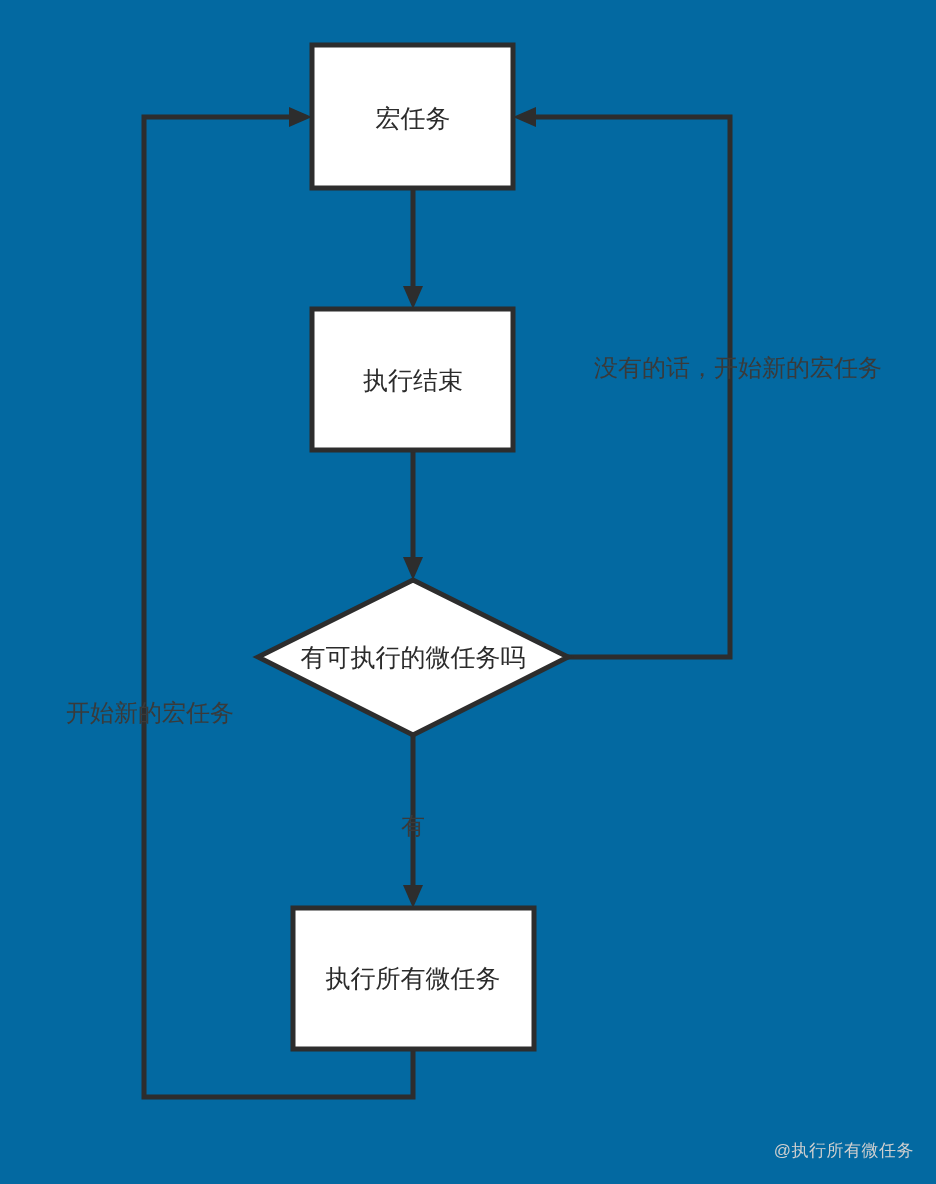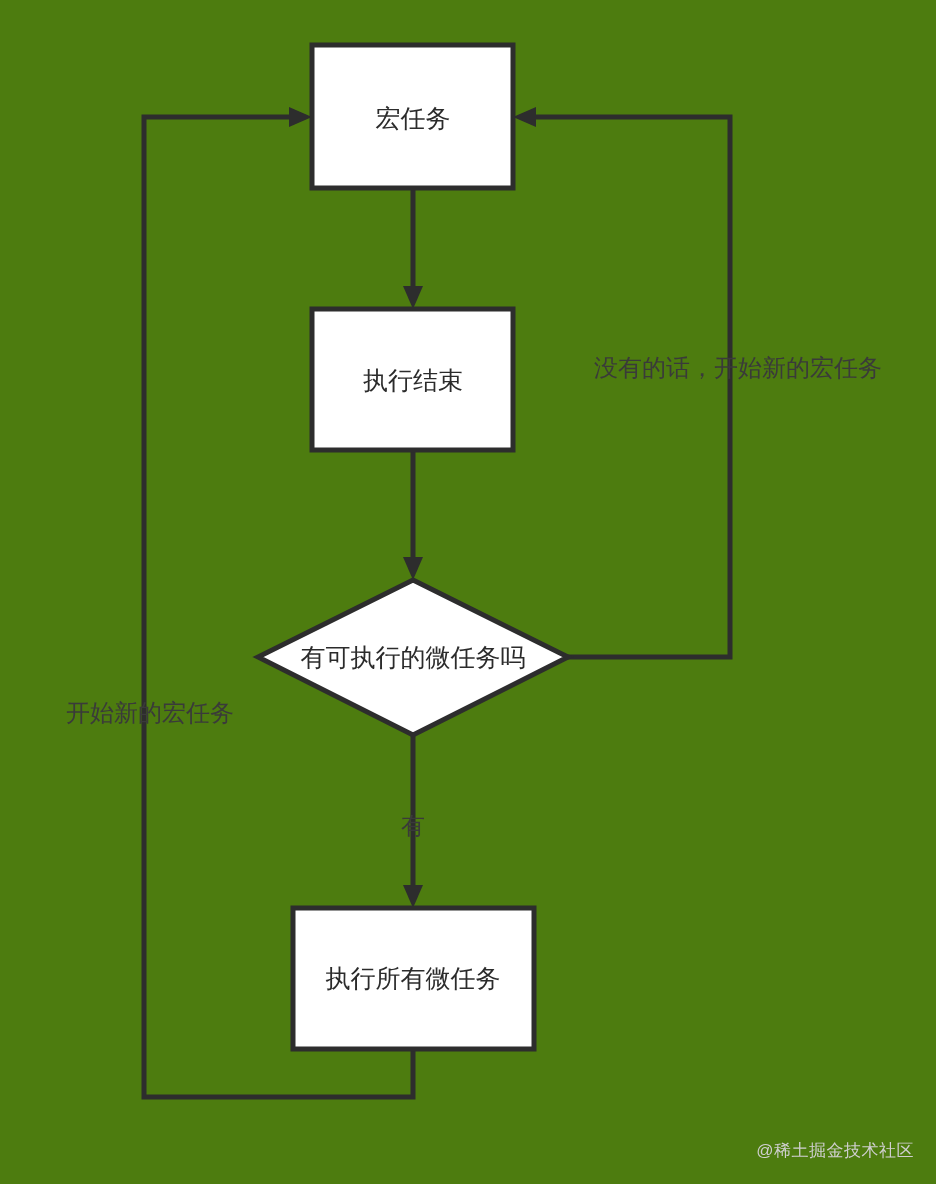--- a/index.html
+++ b/index.html
@@ -7,21 +7,21 @@
     padding: 0;
     background: #ffffff;
   }
   body {
     font-family: "Liberation Sans", "DejaVu Sans", sans-serif;
   }
   #canvas {
     position: relative;
     width: 936px;
     height: 1184px;
-    background: #4d7c0f;
+    background: #0369a1;
     overflow: hidden;
   }
   #flow-svg {
     position: absolute;
     left: 0;
     top: 0;
     width: 936px;
     height: 1184px;
   }
   .node-text {
@@ -121,15 +121,15 @@
     </g>
 
     <text class="edge-label center" x="738" y="367">没有的话，开始新的宏任务</text>
 
     <text class="edge-label center" x="150" y="712">开始新的宏任务</text>
 
     <text class="edge-label center" x="413" y="825">有</text>
 
   </svg>
 
-  <div class="watermark">@稀土掘金技术社区</div>
+  <div class="watermark">@执行所有微任务</div>
 
 </div>
 
 </body></html>

